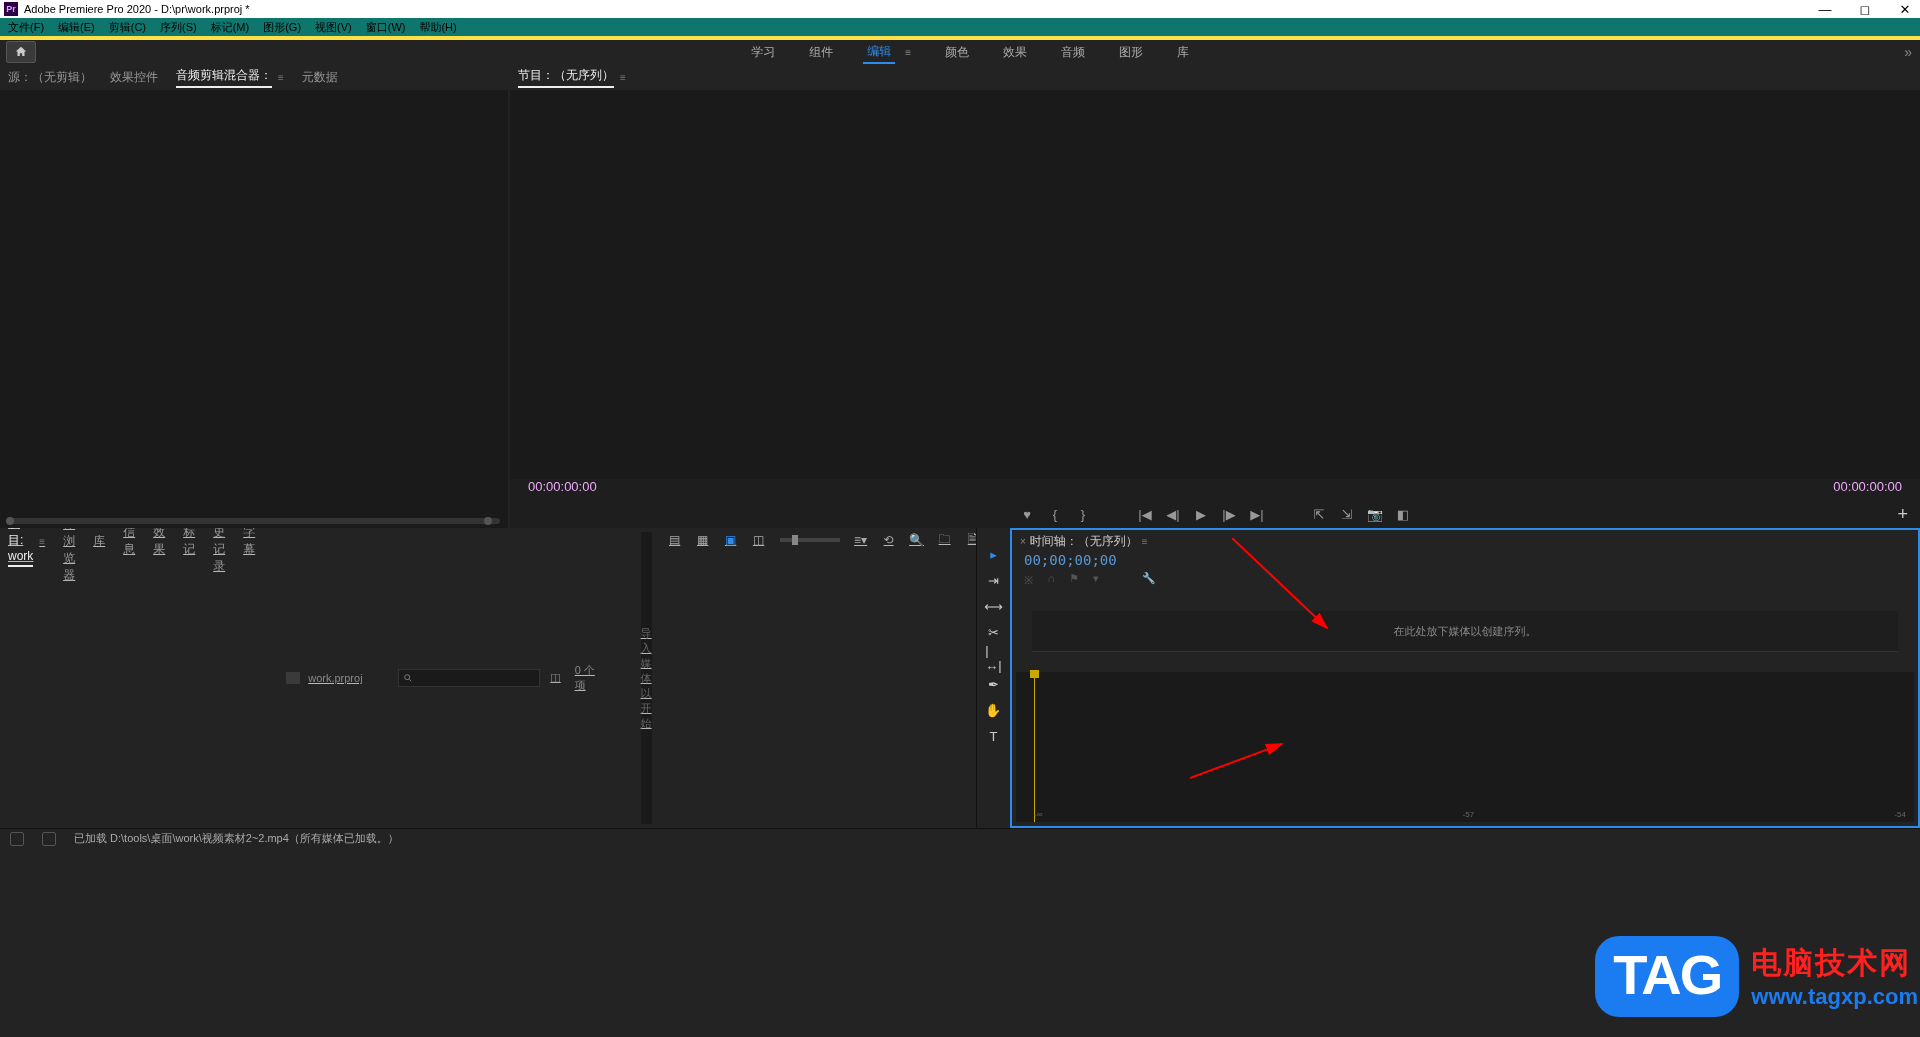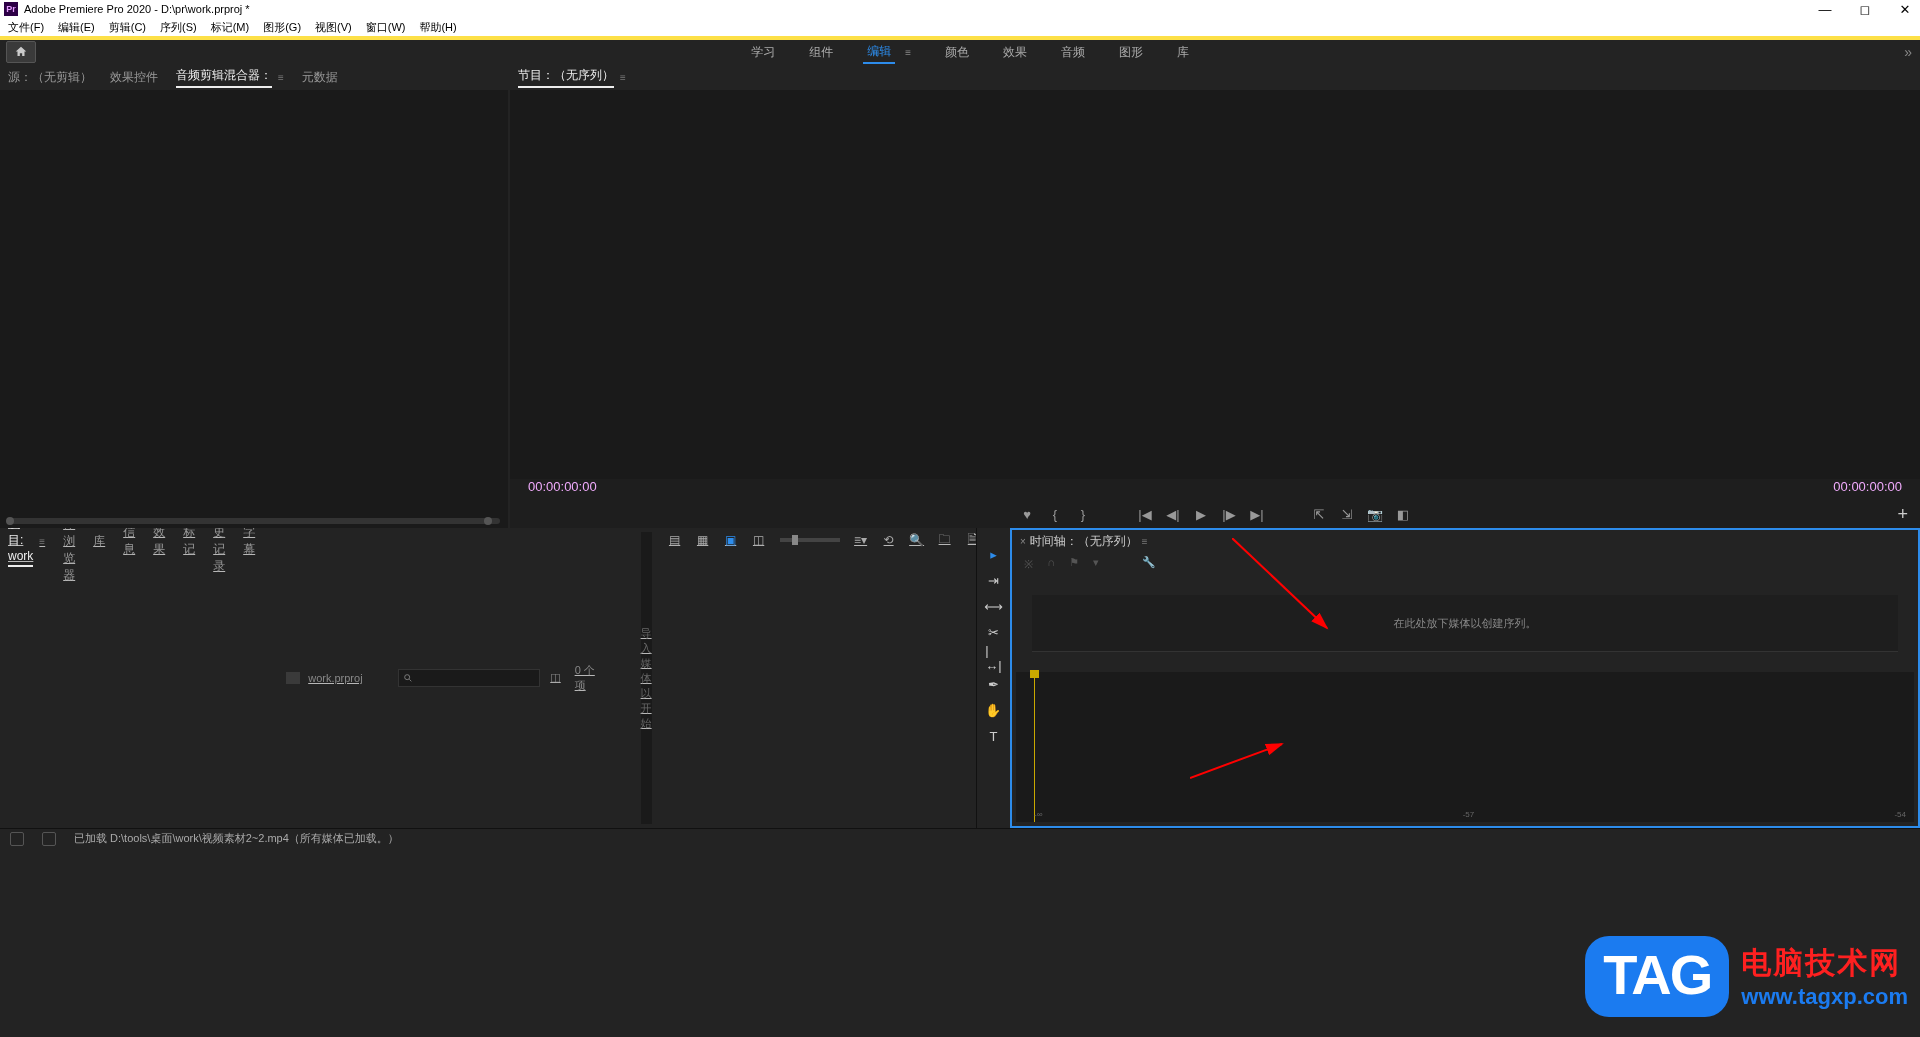--- a/index.html
+++ b/index.html
@@ -6,21 +6,21 @@
 body { background: #232323; color: #b8b8b8; font-size: 12px; overflow: hidden; width: 1920px; height: 1037px; position: relative; }
 
 
 .titlebar { height: 18px; background: #fff; display: flex; align-items: center; padding: 0 4px; color: #000; }
 .titlebar .pr-icon { width: 14px; height: 14px; background: #2d0046; color: #e69cff; display: flex; align-items: center; justify-content: center; font-size: 9px; font-weight: bold; margin-right: 6px; }
 .titlebar .title { font-size: 11px; }
 .titlebar .win-controls { margin-left: auto; display: flex; gap: 18px; font-size: 13px; color: #000; }
 .titlebar .win-controls span { cursor: default; width: 22px; text-align: center; }
 
 
-.menubar { height: 18px; background: #ffffff; display: flex; align-items: center; padding: 0 8px; gap: 14px; color: #000; }
+.menubar { height: 18px; background: #0f766e; display: flex; align-items: center; padding: 0 8px; gap: 14px; color: #000; }
 .menubar span { font-size: 11px; }
 
 
 .topbar { height: 28px; background: #232323; border-top: 4px solid #fde047; display: flex; align-items: center; }
 .home-btn { width: 30px; height: 22px; margin-left: 6px; border: 1px solid #555; background: #3a3a3a; display: flex; align-items: center; justify-content: center; border-radius: 2px; }
 .home-btn svg { width: 14px; height: 14px; fill: #ccc; }
 .workspaces { flex: 1; display: flex; justify-content: center; gap: 26px; align-items: center; height: 100%; }
 .workspaces span { color: #aaa; font-size: 12px; padding: 2px 4px; }
 .workspaces span.active { color: #2d8ceb; border-bottom: 2px solid #2d8ceb; }
 .workspaces .wmenu { color: #888; font-size: 10px; margin-left: -20px; }
@@ -94,21 +94,21 @@
 .statusbar { height: 20px; background: #232323; border-top: 1px solid #111; display: flex; align-items: center; padding: 0 10px; gap: 18px; color: #aaa; font-size: 11px; }
 .statusbar .sico { width: 14px; height: 14px; border: 1px solid #555; border-radius: 2px; }
 
 
 .arrow { position: absolute; pointer-events: none; }
 .arrow1 { left: 1232px; top: 538px; width: 110px; height: 100px; }
 .arrow2 { left: 1190px; top: 740px; width: 100px; height: 40px; }
 .arrow svg { width: 100%; height: 100%; }
 
 
-.watermark { position: absolute; right: 12px; bottom: 20px; display: flex; align-items: center; }
+.watermark { position: absolute; right: 2px; bottom: 20px; display: flex; align-items: center; }
 .watermark .tag { background: #1b7bf0; color: #fff; font-weight: 900; font-size: 56px; padding: 6px 18px 10px; border-radius: 24px; font-family: Arial, sans-serif; letter-spacing: -2px; }
 .watermark .txt { margin-left: 12px; }
 .watermark .txt .cn { color: #ff2020; font-size: 30px; font-weight: bold; letter-spacing: 2px; }
 .watermark .txt .url { color: #1b7bf0; font-size: 22px; font-weight: bold; }
 
 </style>
 </head>
 <body>
 
 <div class="titlebar">
@@ -260,20 +260,21 @@
     <div class="tool">✋</div>
     <div class="tool">T</div>
   </div>
 
   <div class="timeline-panel">
     <div class="timeline-header">
       <span class="close-x">×</span>
       <span class="tl-title">时间轴：（无序列）</span>
       <span class="tmenu2">≡</span>
     </div>
+    <div class="timeline-tc">00;00;00;00</div>
     <div class="timeline-icons">
       <span>※</span>
       <span>∩</span>
       <span>⚑</span>
       <span>▾</span>
       <span class="wrench">🔧</span>
     </div>
     <div class="timeline-drop">
       <span>在此处放下媒体以创建序列。</span>
     </div>

